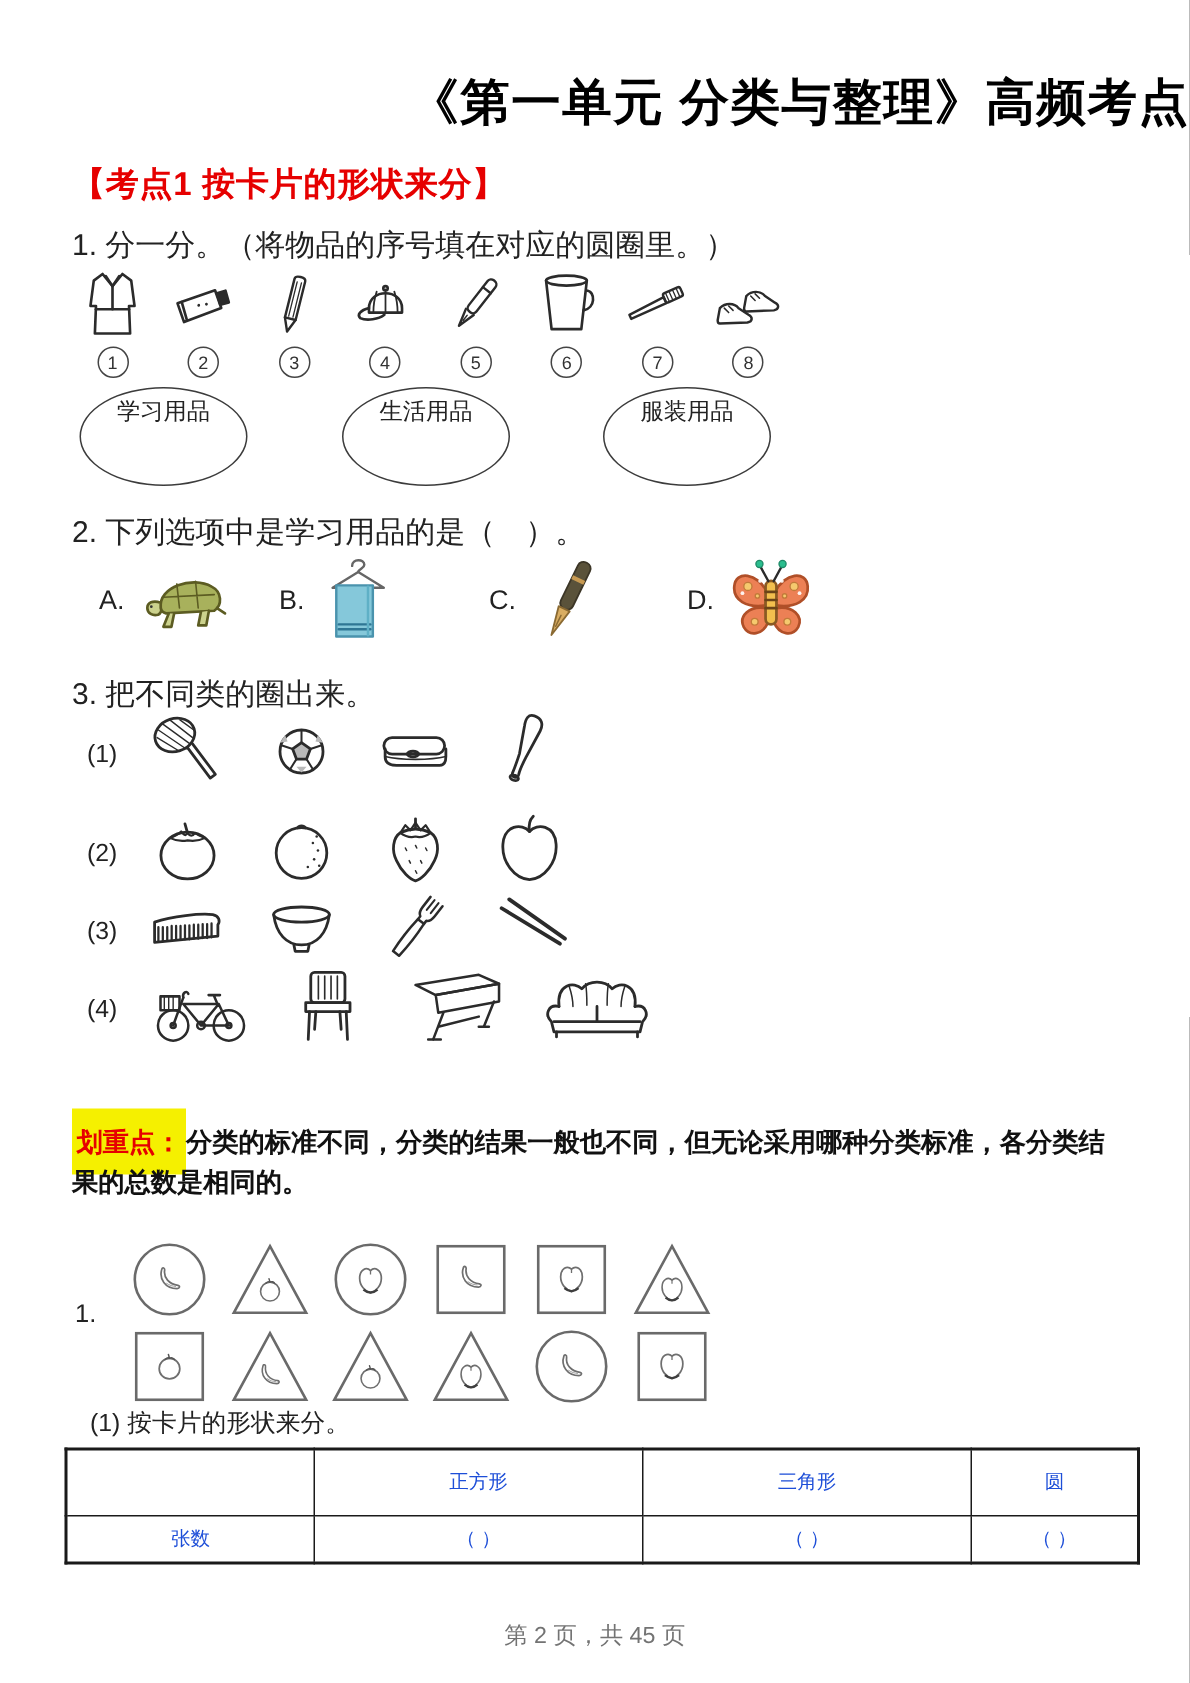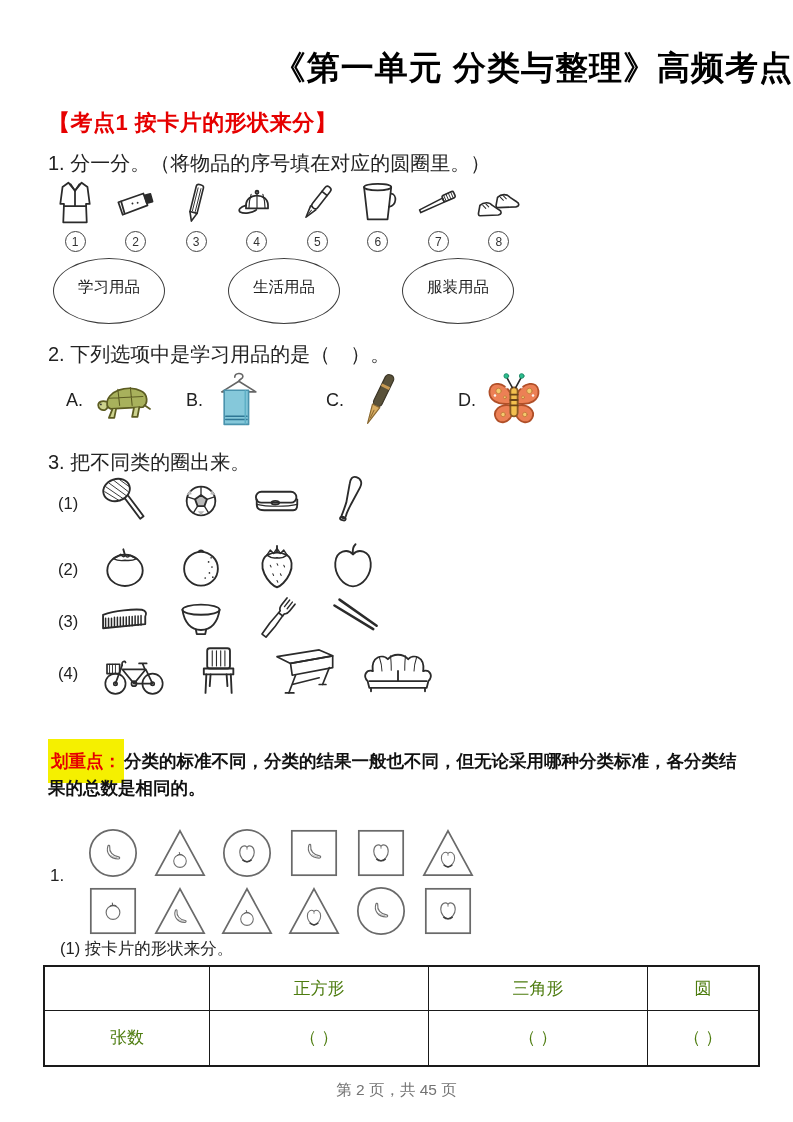--- a/index.html
+++ b/index.html
@@ -16,43 +16,43 @@
   .q1text{top:150px;}
   .q2text{top:341px;}
   .q3text{top:449px;}
   .items-row{position:absolute;left:46px;top:179px;width:482px;display:flex;justify-content:space-between;}
   .q1-item{display:flex;flex-direction:column;align-items:center;width:58px;}
   .q1-item svg{width:56px;height:47px;}
   .circle-num{margin-top:5px;width:19px;height:19px;border:1.4px solid #444;border-radius:50%;
     display:flex;align-items:center;justify-content:center;font-size:12px;color:#333;}
   .ellipse{position:absolute;top:258px;width:112px;height:66px;border:1.6px solid #3c3c3c;border-radius:50%;
     text-align:center;box-sizing:border-box;}
-  .ellipse span{display:block;margin-top:18px;font-size:15.5px;color:#222;}
+  .ellipse span{display:block;margin-top:5px;font-size:15.5px;color:#222;}
   .e1{left:53px;} .e2{left:228px;} .e3{left:402px;}
   .opt{position:absolute;top:366px;height:68px;display:flex;align-items:center;}
   .opt .optlabel{font-size:18px;color:#222;margin-right:9px;}
   .oA{left:66px;} .oB{left:186px;} .oC{left:326px;} .oD{left:458px;}
   .q3row{position:absolute;left:58px;display:flex;align-items:center;}
   .r1{top:474px;} .r2{top:540px;} .r3{top:592px;} .r4{top:644px;}
   .q3label{width:36px;font-size:16.5px;color:#222;}
   .q3row svg{height:54px;width:62px;margin-right:14px;}
   .q3row svg.wide{width:80px;}
   .keypoint{position:absolute;left:48px;top:748px;width:704px;font-size:17.5px;font-weight:700;
     line-height:1.55;color:#111;}
   .kp-label{color:#e60000;background:#f5f000;padding:12px 3px;}
   .cards-label{position:absolute;left:50px;top:866px;font-size:17px;color:#222;}
   .cards-row{position:absolute;left:86px;display:flex;}
   .cr1{top:826px;} .cr2{top:884px;}
   .cards-row svg{width:54px;height:54px;margin-right:13px;}
   .sub1text{position:absolute;left:60px;top:938px;font-size:16.5px;color:#222;}
   table.count{position:absolute;left:43px;top:965px;border-collapse:collapse;table-layout:fixed;}
   table.count td,table.count th{border:1.4px solid #1a1a1a;text-align:center;font-weight:400;
-    font-size:17px;color:#4d7c0f;padding:0;}
+    font-size:13px;color:#1d4ed8;padding:0;}
   table.count{border:2px solid #1a1a1a;}
-  .rowhead{height:44px;} .rowdata{height:56px;}
+  .rowhead{height:44px;} .rowdata{height:32px;}
   .c0{width:164px;} .c1{width:218px;} .c2{width:218px;} .c3{width:110px;}
   .footer{position:absolute;top:1080px;left:0;width:100%;text-align:center;font-size:15.5px;color:#737373;}
   .defs{position:absolute;width:0;height:0;overflow:hidden;}
 </style>
 </head>
 <body>
 
 <svg class="defs" xmlns="http://www.w3.org/2000/svg">
 <defs>
 <symbol id="sym-coat" viewBox="0 0 64 64">

